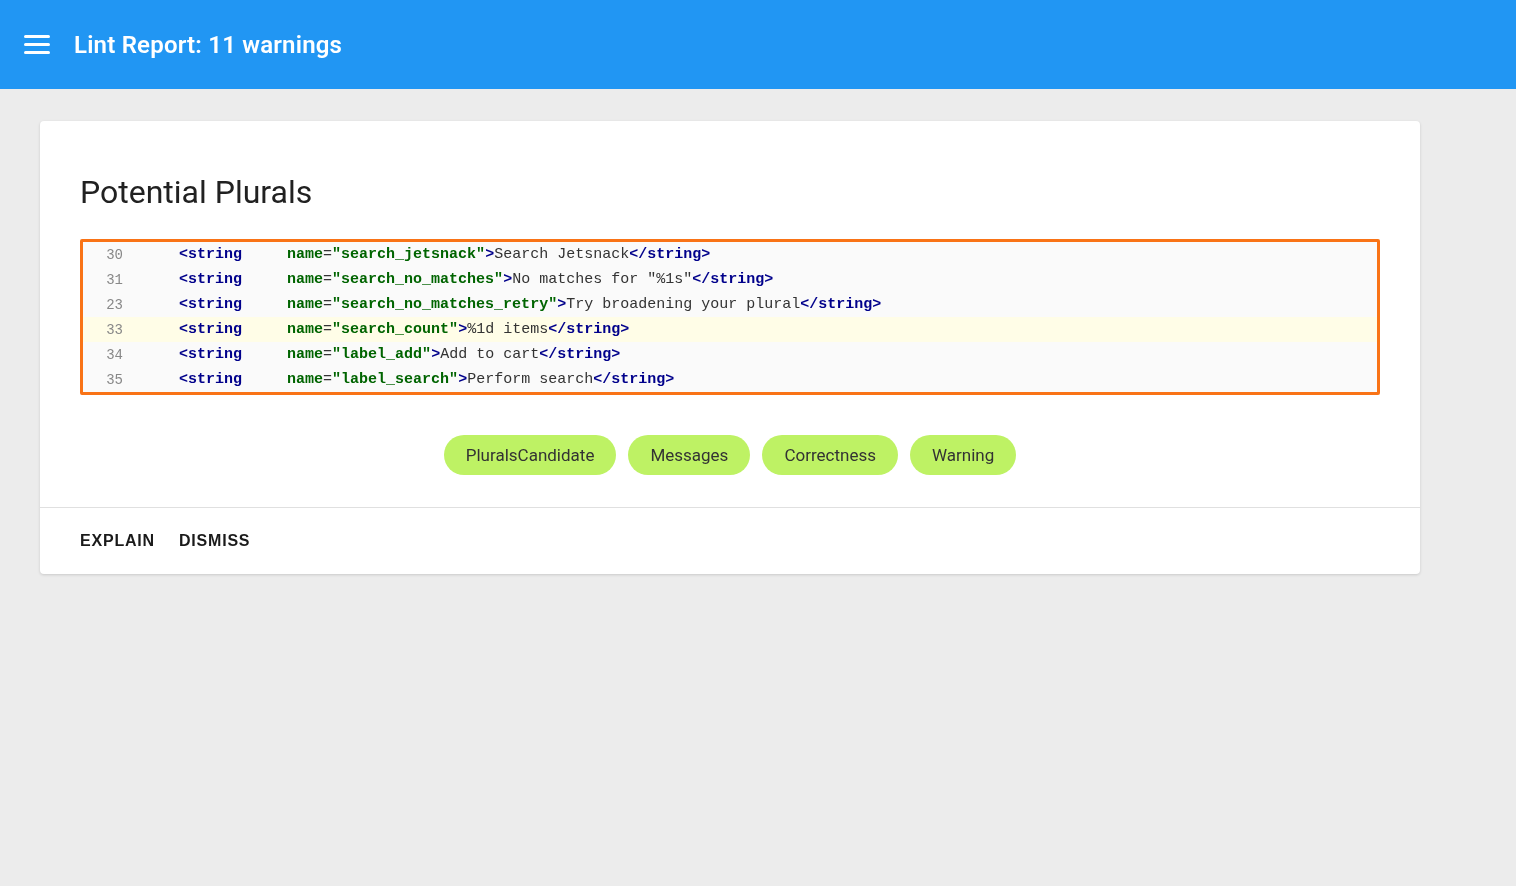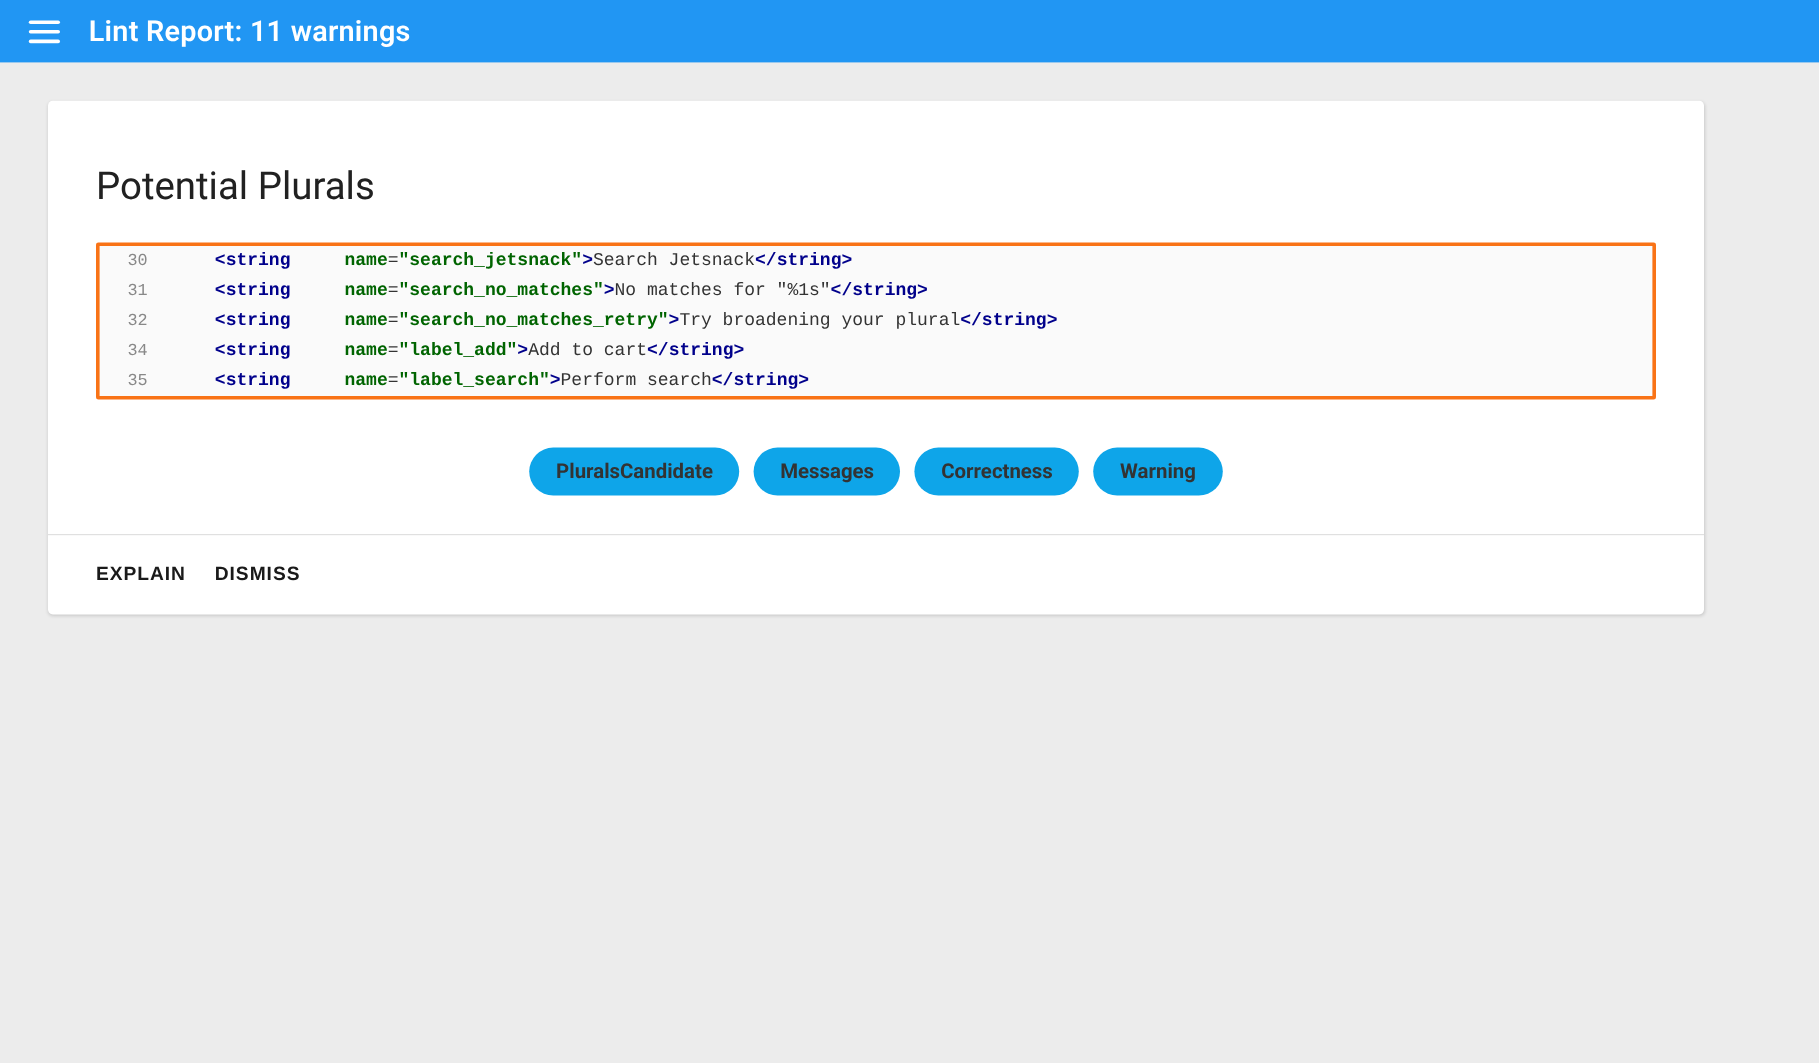--- a/index.html
+++ b/index.html
@@ -6,21 +6,21 @@
     body {
       font-family: 'Roboto', Arial, sans-serif;
       background: #ececec;
       min-height: 886px;
       width: 1516px;
     }
 
     
     .header {
       background: #2196F3;
-      height: 52px;
+      height: 89px;
       display: flex;
       align-items: center;
       padding: 0 24px;
       gap: 24px;
     }
     .header-menu-icon {
       display: flex;
       flex-direction: column;
       gap: 5px;
       cursor: pointer;
@@ -111,26 +111,26 @@
     
     .tags-row {
       display: flex;
       gap: 12px;
       justify-content: center;
       padding: 8px 0 32px 0;
       flex-wrap: wrap;
     }
 
     .tag-chip {
-      background: #0ea5e9;
+      background: #bef264;
       border-radius: 20px;
       padding: 10px 22px;
       font-size: 17px;
       color: #333;
-      font-weight: 700;
+      font-weight: 400;
     }
 
     
     .divider {
       border: none;
       border-top: 1px solid #e0e0e0;
       margin: 0 -40px;
     }
 
     
@@ -184,24 +184,28 @@
         <span class="line-num">30</span>
         <span class="code-content">    <span class="tag-open">&lt;</span><span class="kw">string</span> <span class="attr">name</span>=<span class="val">"search_jetsnack"</span><span class="tag-open">&gt;</span><span class="text-content">Search Jetsnack</span><span class="tag-close">&lt;/</span><span class="kw">string</span><span class="tag-close">&gt;</span></span>
       </div>
 
       <div class="code-row">
         <span class="line-num">31</span>
         <span class="code-content">    <span class="tag-open">&lt;</span><span class="kw">string</span> <span class="attr">name</span>=<span class="val">"search_no_matches"</span><span class="tag-open">&gt;</span><span class="text-content">No matches for "%1s"</span><span class="tag-close">&lt;/</span><span class="kw">string</span><span class="tag-close">&gt;</span></span>
       </div>
 
       <div class="code-row">
-        <span class="line-num">32</span>
+        <span class="line-num">23</span>
         <span class="code-content">    <span class="tag-open">&lt;</span><span class="kw">string</span> <span class="attr">name</span>=<span class="val">"search_no_matches_retry"</span><span class="tag-open">&gt;</span><span class="text-content">Try broadening your plural</span><span class="tag-close">&lt;/</span><span class="kw">string</span><span class="tag-close">&gt;</span></span>
       </div>
 
+      <div class="code-row highlighted">
+        <span class="line-num">33</span>
+        <span class="code-content">    <span class="tag-open">&lt;</span><span class="kw">string</span> <span class="attr">name</span>=<span class="val">"search_count"</span><span class="tag-open">&gt;</span><span class="text-content">%1d items</span><span class="tag-close">&lt;/</span><span class="kw">string</span><span class="tag-close">&gt;</span></span>
+      </div>
 
       <div class="code-row">
         <span class="line-num">34</span>
         <span class="code-content">    <span class="tag-open">&lt;</span><span class="kw">string</span> <span class="attr">name</span>=<span class="val">"label_add"</span><span class="tag-open">&gt;</span><span class="text-content">Add to cart</span><span class="tag-close">&lt;/</span><span class="kw">string</span><span class="tag-close">&gt;</span></span>
       </div>
 
       <div class="code-row">
         <span class="line-num">35</span>
         <span class="code-content">    <span class="tag-open">&lt;</span><span class="kw">string</span> <span class="attr">name</span>=<span class="val">"label_search"</span><span class="tag-open">&gt;</span><span class="text-content">Perform search</span><span class="tag-close">&lt;/</span><span class="kw">string</span><span class="tag-close">&gt;</span></span>
       </div>

